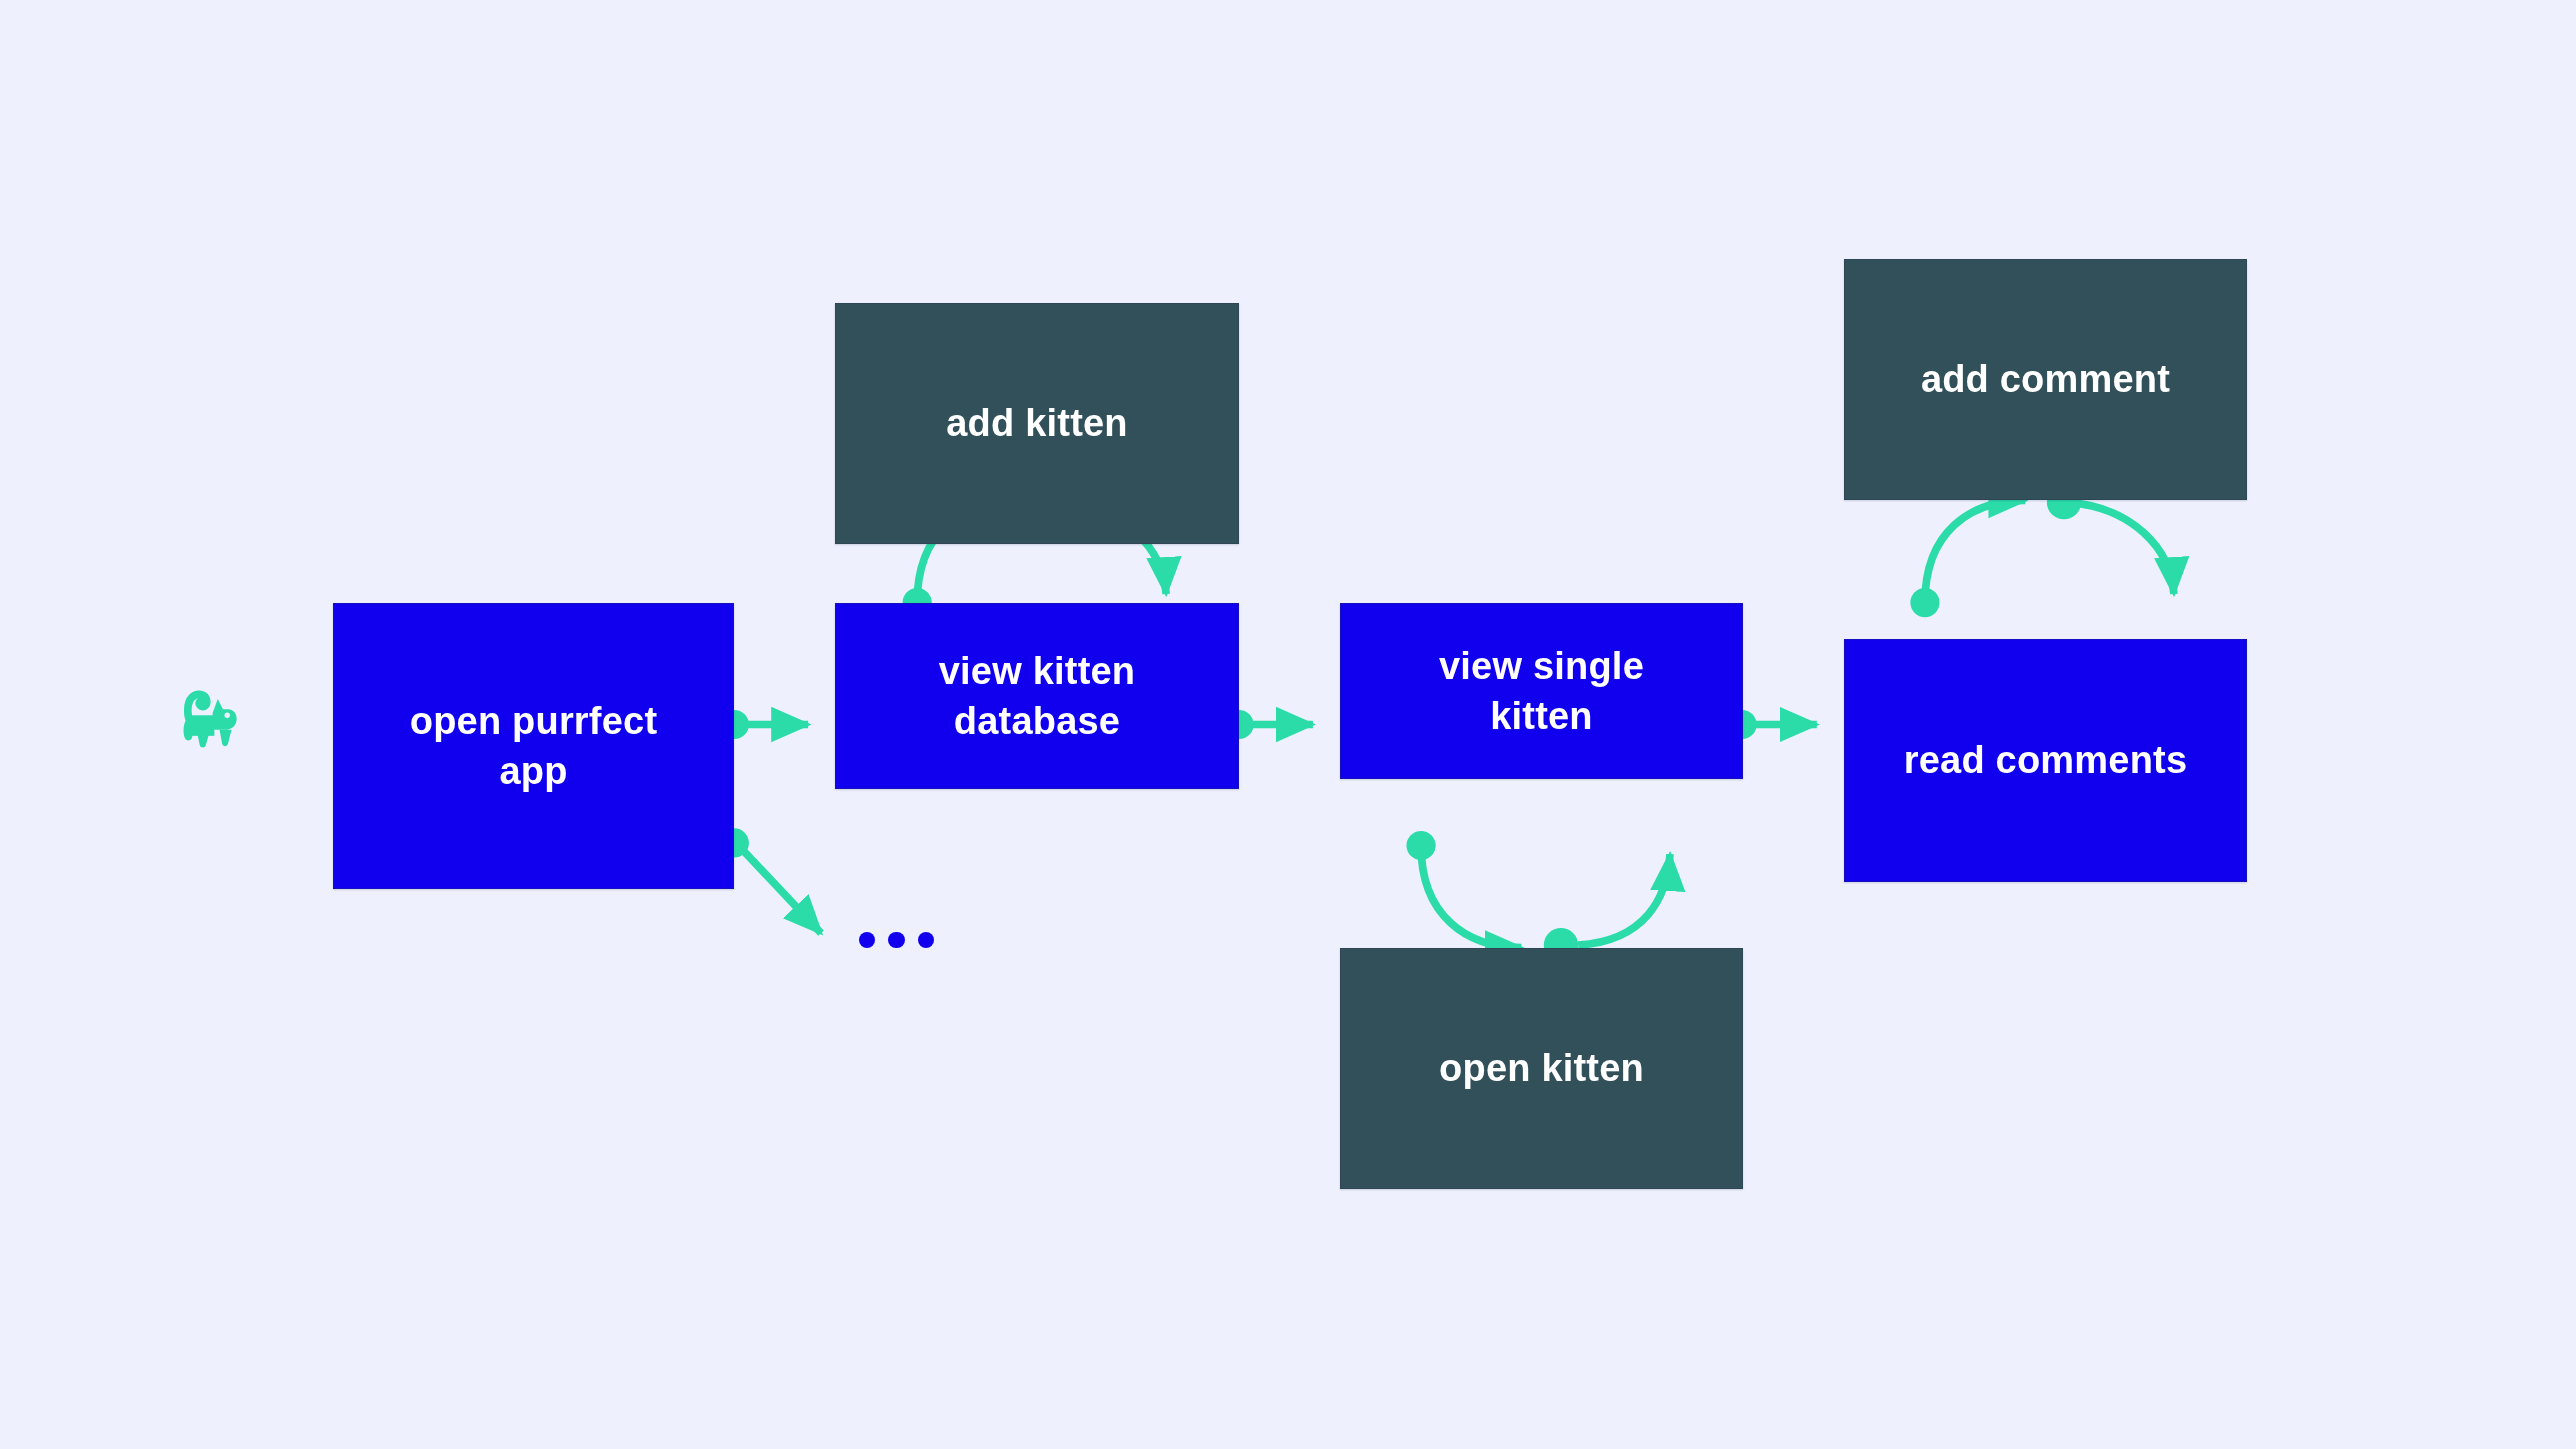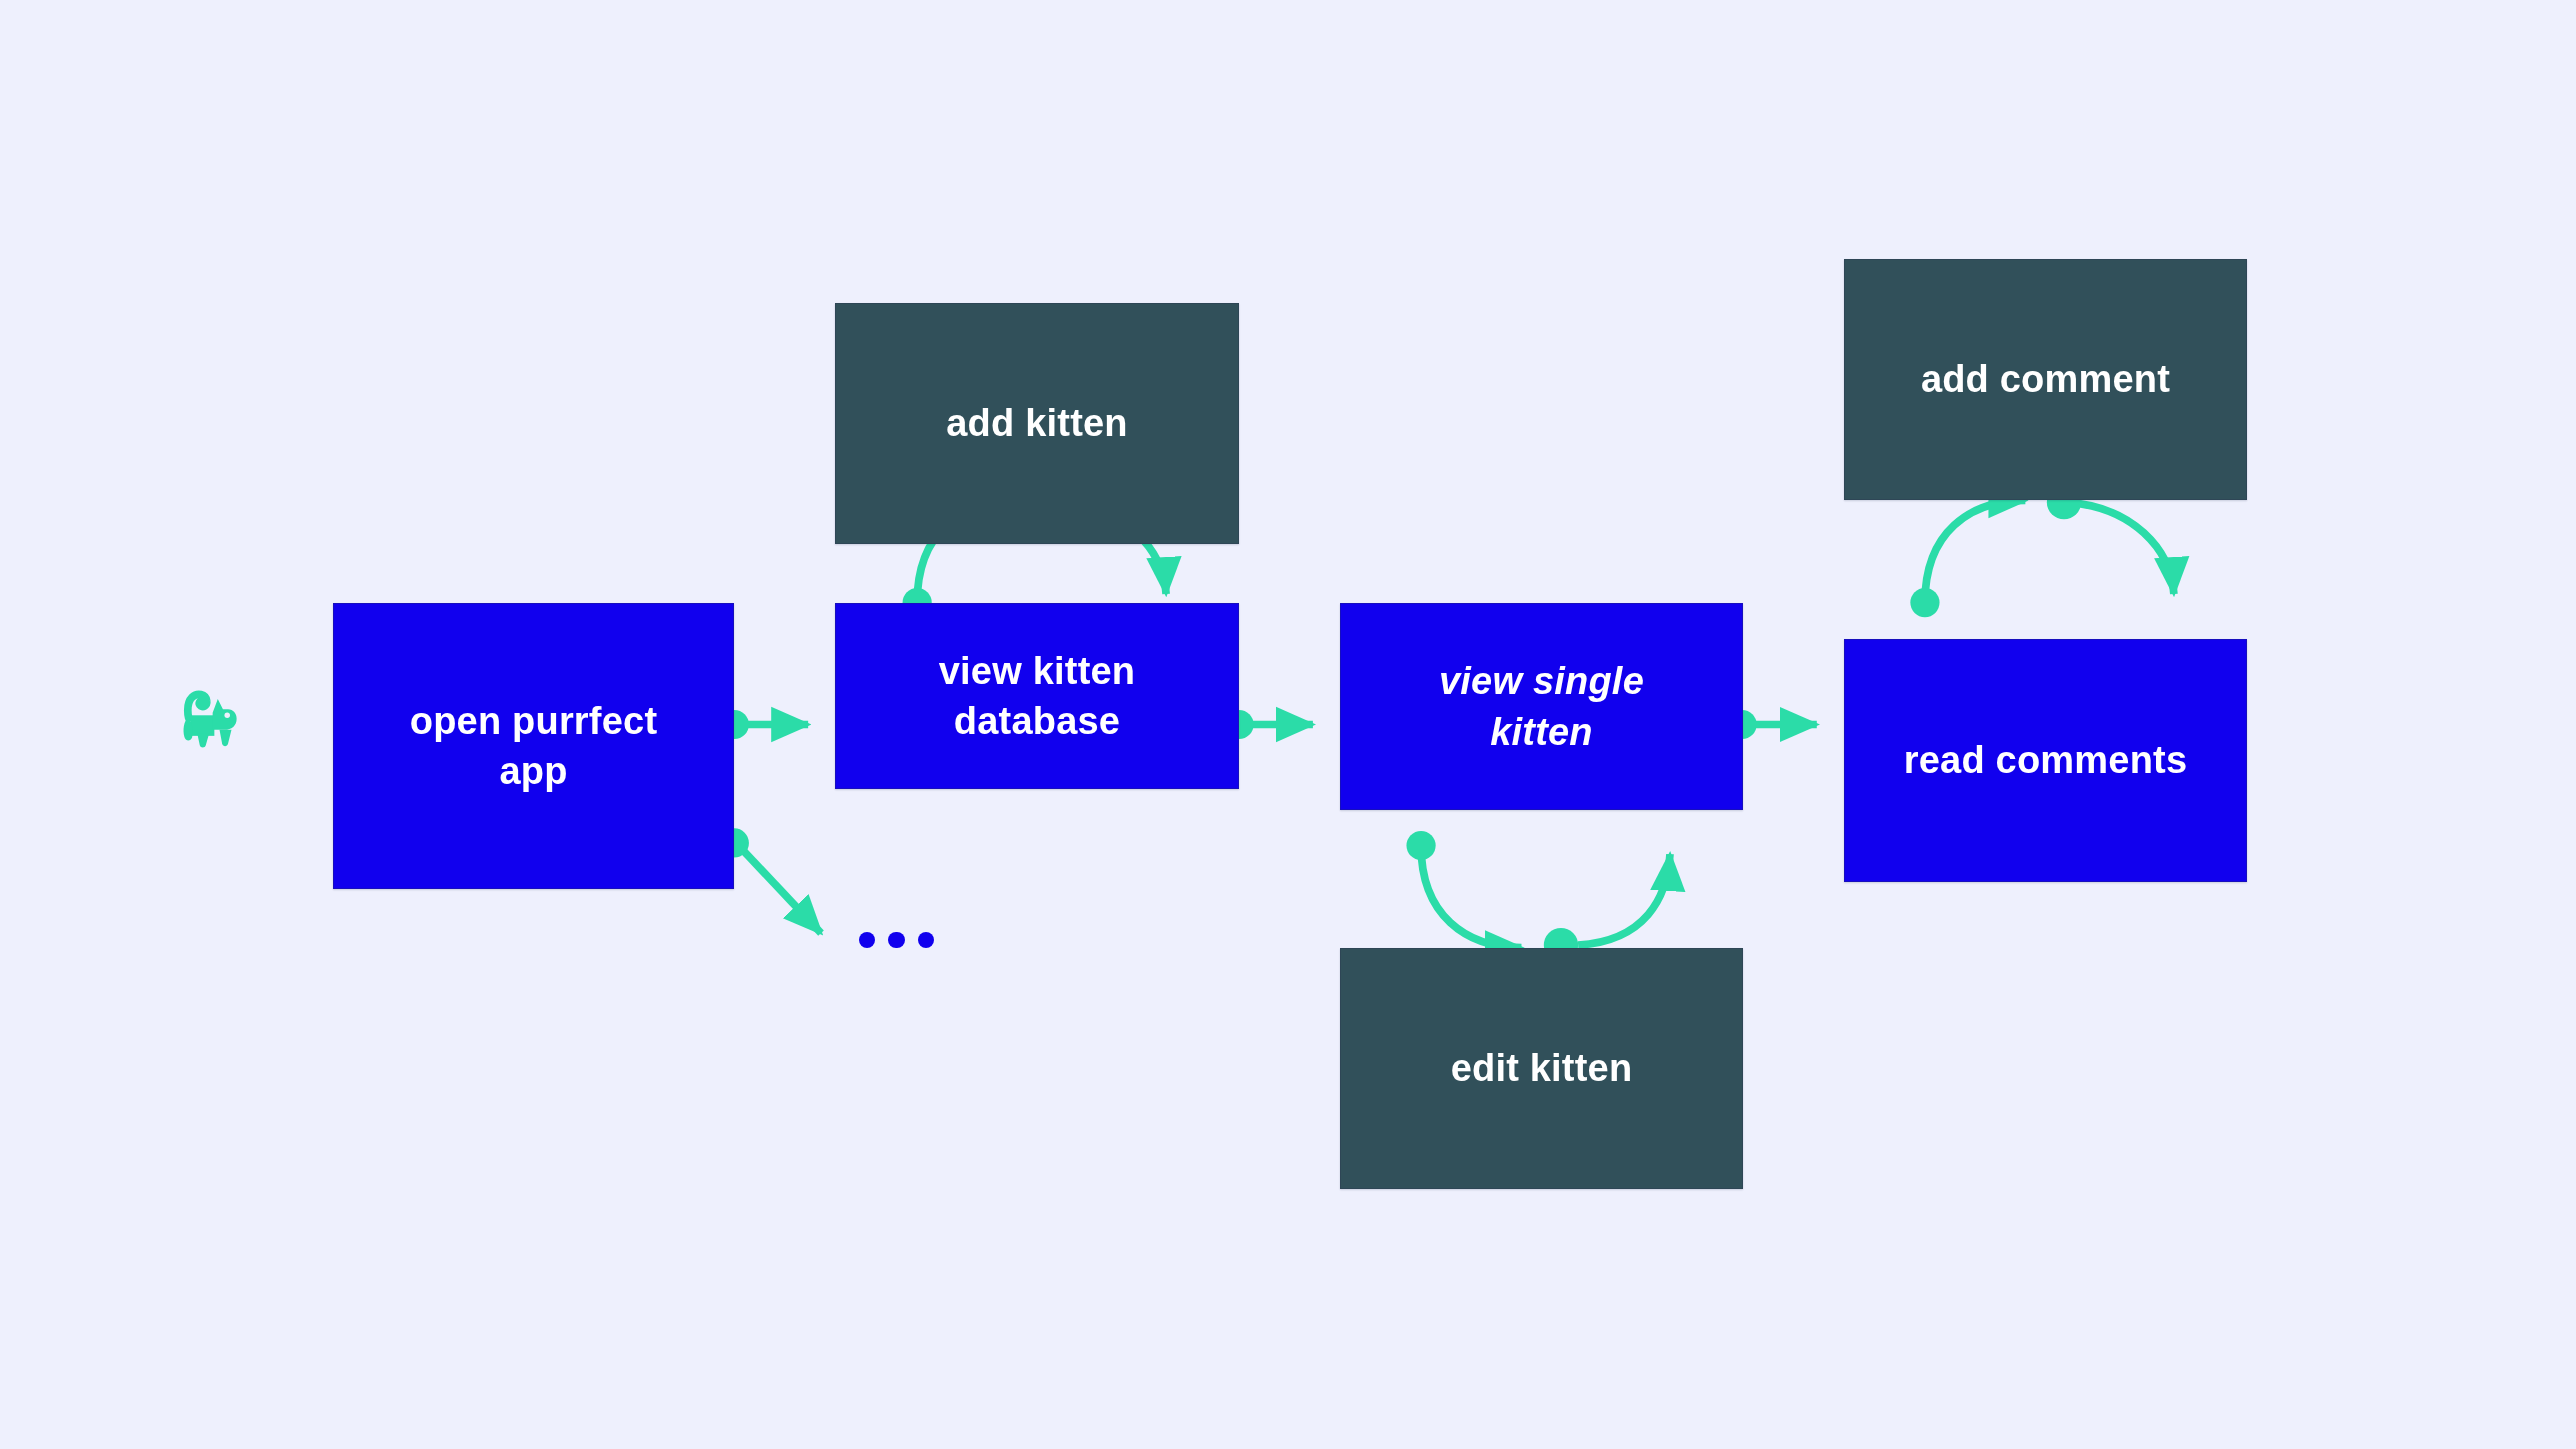--- a/index.html
+++ b/index.html
@@ -148,39 +148,39 @@
   <div class="node primary" style="left:333px; top:603px; width:401px; height:286px;">
     <span class="label">open purrfect
 app</span>
   </div>
 
   <div class="node primary" style="left:835px; top:603px; width:404px; height:186px;">
     <span class="label">view kitten
 database</span>
   </div>
 
-  <div class="node primary" style="left:1340px; top:603px; width:403px; height:207px;font-style:italic;">
+  <div class="node primary" style="left:1340px; top:603px; width:403px; height:176px;">
     <span class="label">view single
 kitten</span>
   </div>
 
   <div class="node primary" style="left:1844px; top:603px; width:403px; height:243px;margin-top:36px;">
     <span class="label">read comments</span>
   </div>
 
   <div class="node secondary" style="left:835px; top:259px; width:404px; height:241px;margin-top:44px;">
     <span class="label">add kitten</span>
   </div>
 
   <div class="node secondary" style="left:1844px; top:259px; width:403px; height:241px;">
     <span class="label">add comment</span>
   </div>
 
   <div class="node secondary" style="left:1340px; top:948px; width:403px; height:241px;">
-    <span class="label">edit kitten</span>
+    <span class="label">open kitten</span>
   </div>
 
   <div class="ellipsis" style="left:859px; top:932px;">
     <i></i>
     <i></i>
     <i></i>
   </div>
 
 </div>
 

